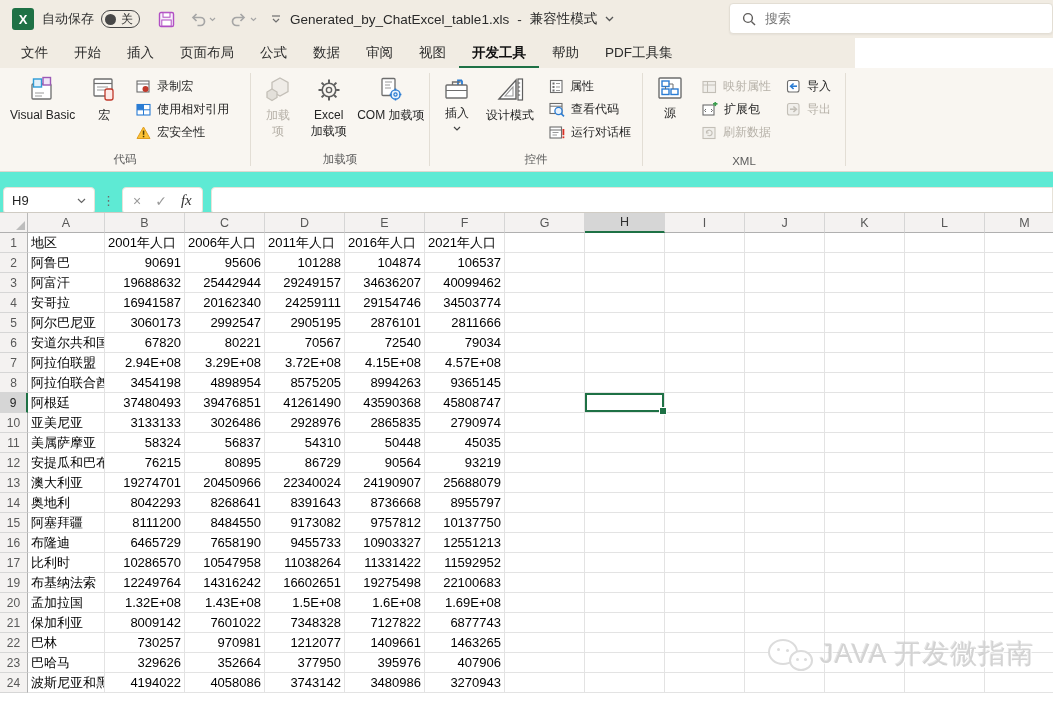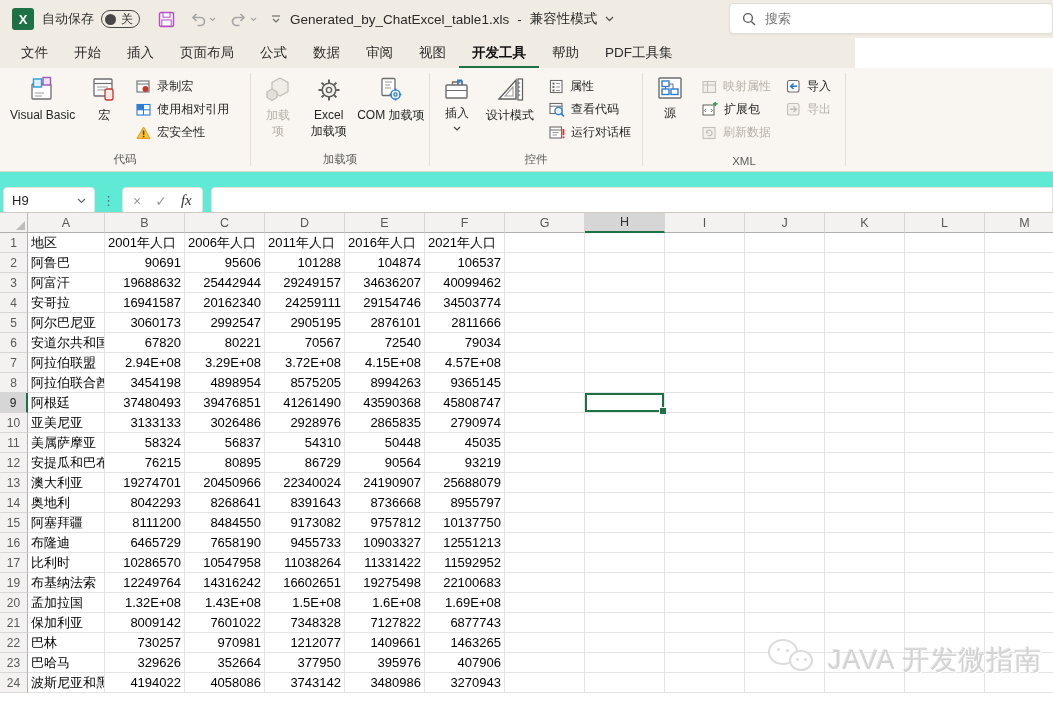--- a/index.html
+++ b/index.html
@@ -59,21 +59,21 @@
   .grow{height:20px}
   .rh{width:28px;flex:0 0 28px;background:#f4f2f1;border-right:1px solid #b0b0b0;border-bottom:1px solid #d6d6d6;font-size:12px;color:#585858;display:flex;align-items:center;justify-content:center}
   .rh.hl{background:#d6d6d6;border-right:2px solid #1e7145;color:#1e1e1e}
   .cell{width:80px;flex:0 0 80px;border-right:1px solid #e3e3e3;border-bottom:1px solid #e3e3e3;font-size:13px;color:#000;line-height:19px;padding:0 3px;overflow:hidden;white-space:nowrap}
   .cell.cA{width:77px;flex-basis:77px}
   .tl{text-align:left}.tr{text-align:right}
   .sel{box-shadow:inset 0 0 0 2px #1e7145;position:relative;overflow:visible;z-index:2}
   .sel::after{content:"";position:absolute;right:-3px;bottom:-3px;width:6px;height:6px;background:#1e7145;border:1px solid #fff}
 
   
-  .watermark{position:absolute;left:768px;top:636px;display:flex;align-items:flex-end;gap:12px;z-index:3;pointer-events:none}
+  .watermark{position:absolute;left:768px;top:636px;display:flex;align-items:flex-start;gap:4px;z-index:3;pointer-events:none}
   .wm-text{font-size:27px;letter-spacing:1px;color:#d3d3d3;text-shadow:1px 1px 0 #fff,-1px -1px 0 rgba(160,160,160,.25)}
   .wechat-icon{position:relative;width:48px;height:42px}
   .wc-big{position:absolute;left:0;top:3px;width:30px;height:26px;border:2.5px solid #dcdcdc;border-radius:50%;background:#fff}
   .wc-big::before{content:"";position:absolute;left:7px;top:7px;width:3px;height:3px;border-radius:50%;background:#dcdcdc;box-shadow:9px 1px 0 #dcdcdc}
   .wc-small{position:absolute;left:21px;top:14px;width:24px;height:21px;border:2.5px solid #dcdcdc;border-radius:50%;background:#fff}
   .wc-small::before{content:"";position:absolute;left:5px;top:6px;width:3px;height:3px;border-radius:50%;background:#dcdcdc;box-shadow:8px 0 0 #dcdcdc}
 </style>
 </head>
 <body>
 

